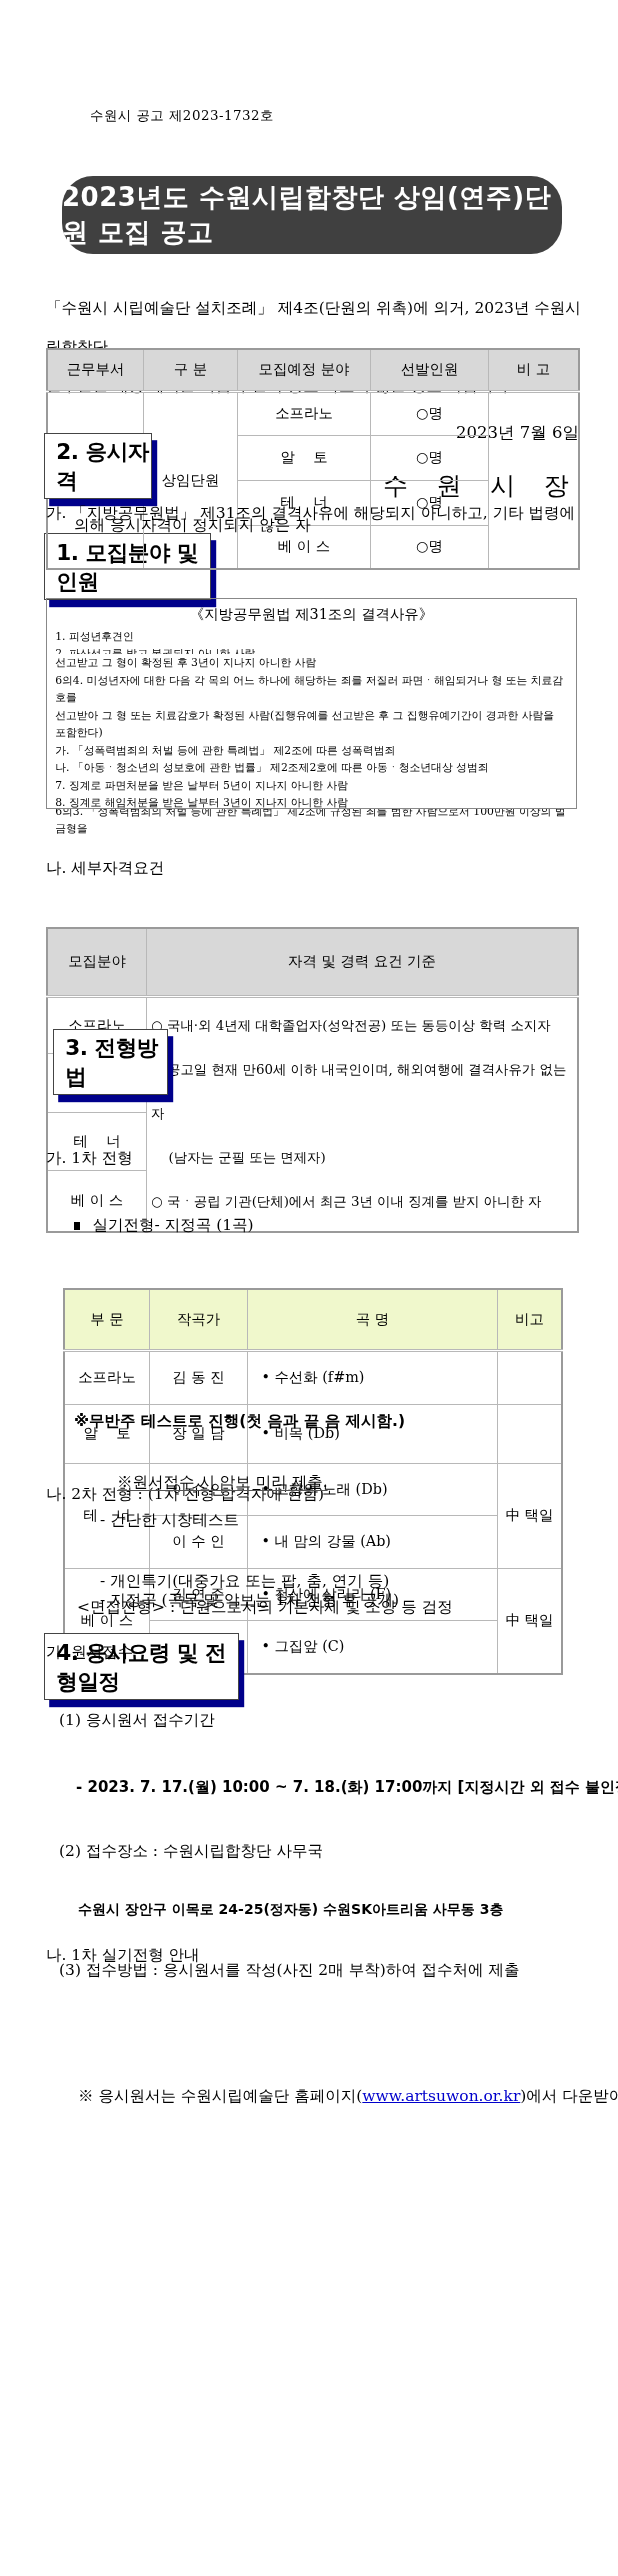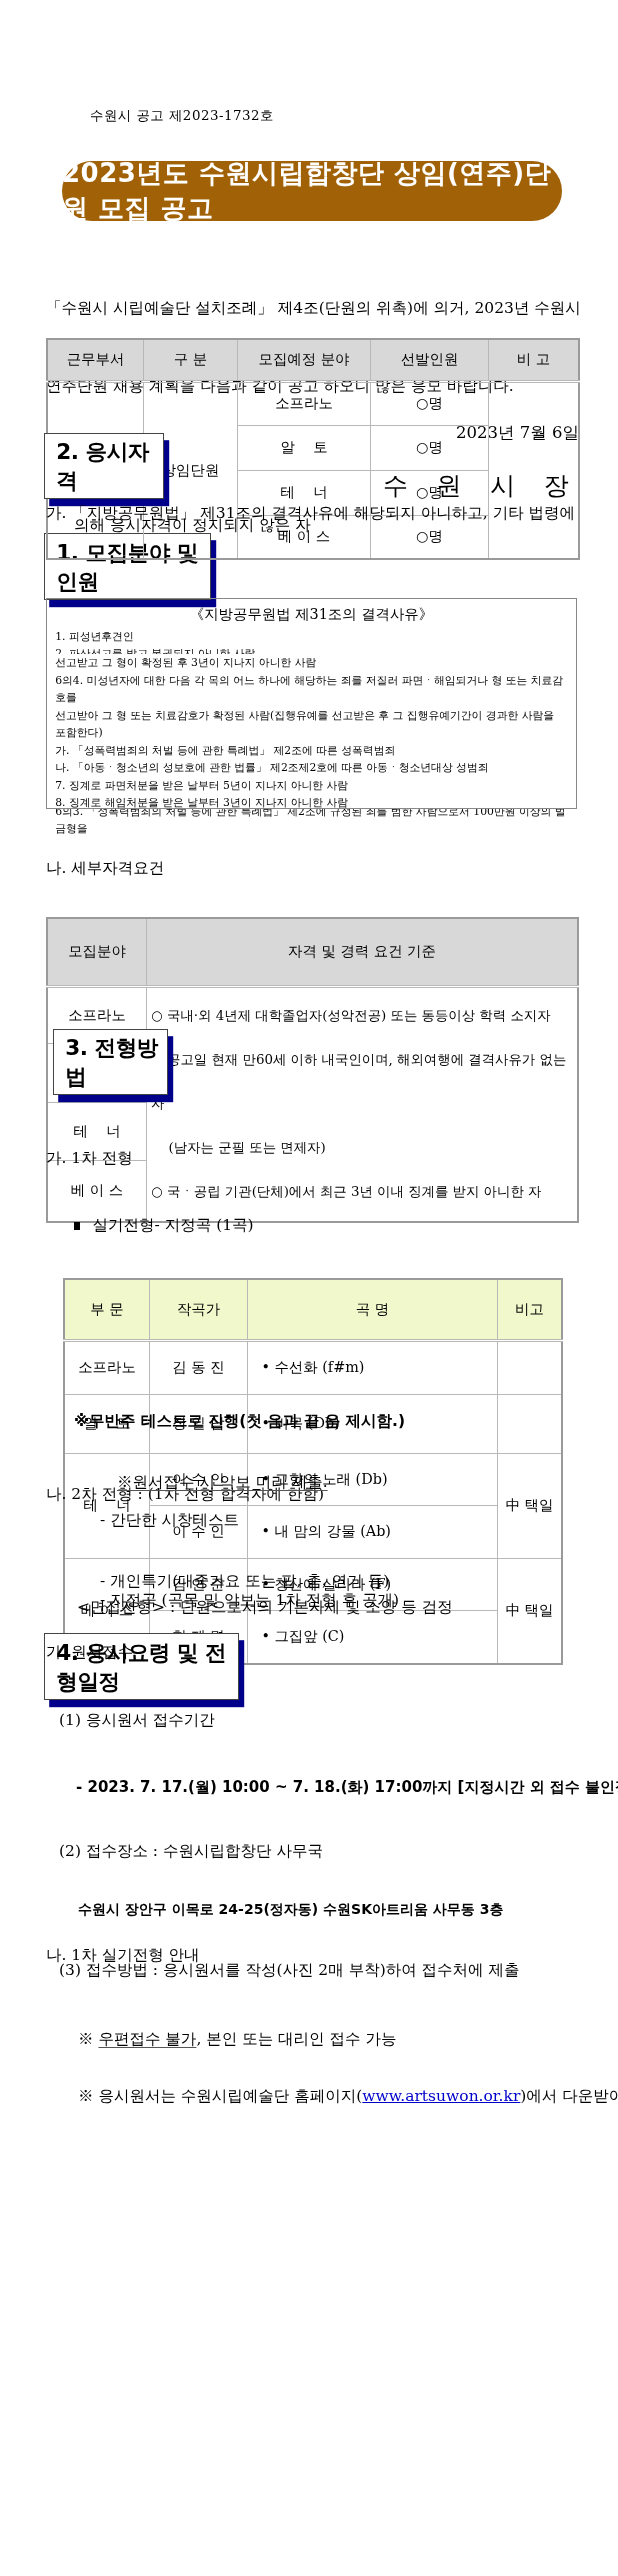--- a/index.html
+++ b/index.html
@@ -5,39 +5,39 @@
   html, body { margin: 0; padding: 0; background: #ffffff; }
   body {
     width: 618px;
     font-family: "DejaVu Serif", "Liberation Serif", serif;
     color: #000;
     font-size: 12.4px;
   }
   .page { position: relative; padding: 0 0 62px 0; }
   .notice-no { position: absolute; left: 47px; top: 107px; font-size: 13.4px; letter-spacing: 0.5px; margin-left: 43px; }
   .title-pill {
-    position: absolute; left: 62px; top: 161px; width: 500px; height: 60px;
-    background: #a16207; color: #fff; border-radius: 31px;
+    position: absolute; left: 62px; top: 176px; width: 500px; height: 78px;
+    background: #404040; color: #fff; border-radius: 31px;
     display: flex; align-items: center; justify-content: center;
     font-family: "DejaVu Sans", "Liberation Sans", sans-serif; font-weight: bold;
     font-size: 26px; letter-spacing: 0.5px;
   }
   .intro { position: absolute; left: 46px; top: 289px; width: 536px; font-size: 15.5px; line-height: 39px; }
   .intro .l2 { display: block; }
   .date { position: absolute; right: 39px; top: 422px; font-size: 16.5px; text-align: right; }
   .mayor { position: absolute; right: 39px; top: 469px; font-size: 25px; letter-spacing: 10.3px; text-align: right; }
 
   .sec-head {
     position: absolute; background: #fff; border: 1px solid #444;
     box-shadow: 5.2px 7.2px 0 #00008b;
     font-family: "DejaVu Sans", "Liberation Sans", sans-serif; font-weight: bold;
     font-size: 21.6px; display: flex; align-items: center; padding-left: 11.3px; box-sizing: border-box;
     letter-spacing: -0.5px;
   }
-  table.tbl { position: absolute; border-collapse: collapse; font-size: 14.4px; }
+  table.tbl { position: absolute; border-collapse: collapse; font-size: 14.4px; margin-top: 10px; }
   table.tbl th, table.tbl td { border: 0.5px solid #b8b8b8; text-align: center; font-weight: normal; }
   table.tbl { border: 2.1px solid #9a9a9a; }
   table.tbl thead th { border-bottom: 3.1px double #b8b8b8; }
   .hdr-gray th { background: #d8d8d8; }
   .hdr-green th { background: #f0f8cc; }
 
   .txt { position: absolute; font-size: 15.5px; white-space: nowrap; }
   .bold { font-weight: bold; font-family: "DejaVu Sans", "Liberation Sans", sans-serif; }
   .ul { text-decoration: underline; text-decoration-color: #555; text-underline-offset: 3.1px; }
   .link { color: #0000cc; text-decoration: underline; }
@@ -93,21 +93,21 @@
         <td style="white-space:pre;">테    너</td>
         <td>○명</td>
       </tr>
       <tr style="height:44px;">
         <td>베 이 스</td>
         <td>○명</td>
       </tr>
     </tbody>
   </table>
 
-  <div class="sec-head" style="left:44px;top:433px;width:120px;height:66px;">2. 응시자격</div>
+  <div class="sec-head" style="left:44px;top:433px;width:108px;height:66px;">2. 응시자격</div>
   <div class="txt" style="left:46px;top:479px;margin-top:24px;">가. 「지방공무원법」 제31조의 결격사유에 해당되지 아니하고, 기타 법령에</div>
   <div class="txt" style="left:74px;top:515px;">의해 응시자격이 정지되지 않은 자</div>
 
   <div class="law-box" style="top:598px;height:201px;">
     <div class="law-title">《지방공무원법 제31조의 결격사유》</div>
     <div>1. 피성년후견인</div>
     <div>2. 파산선고를 받고 복권되지 아니한 사람</div>
     <div>3. 금고 이상의 형을 선고받고 그 집행이 끝나거나 집행을 받지 아니하기로 확정된 후 5년이 지나지 아니한 사람</div>
     <div>4. 금고 이상의 형을 선고받고 그 집행유예기간이 끝난 날부터 2년이 지나지 아니한 사람</div>
     <div>5. 금고 이상의 형의 선고유예를 선고받고 그 선고유예기간 중에 있는 사람</div>
@@ -217,18 +217,17 @@
   <div class="txt" style="left:100px;top:1571px;">- 개인특기(대중가요 또는 팝, 춤, 연기 등)</div>
   <div class="txt" style="left:77px;top:1597px;">&lt;면접전형&gt; : 단원으로서의 기본자세 및 소양 등 검정</div>
 
   <div class="sec-head" style="left:44px;top:1633px;width:195px;height:67px;">4. 응시요령 및 전형일정</div>
   <div class="txt" style="left:46px;top:1642px;">가. 원서접수</div>
   <div class="txt" style="left:59px;top:1710px;">(1) 응시원서 접수기간</div>
   <div class="txt bold" style="left:76px;top:1778px;font-size:15px;">- 2023. 7. 17.(월) 10:00 ~ 7. 18.(화) 17:00까지 [지정시간 외 접수 불인정]</div>
   <div class="txt" style="left:59px;top:1841px;">(2) 접수장소 : 수원시립합창단 사무국</div>
   <div class="txt bold" style="left:78px;top:1901px;font-size:14px;">수원시 장안구 이목로 24-25(정자동) 수원SK아트리움 사무동 3층</div>
   <div class="txt" style="left:59px;top:1960px;">(3) 접수방법 : 응시원서를 작성(사진 2매 부착)하여 접수처에 제출</div>
-  <div class="txt" style="left:78px;top:2029px;"><span>※ </span><span class="ul">우편접수 불가</span><span>, 본인 또는 대리인 접수 가능</span></div>
   <div class="txt" style="left:78px;top:2086px;"><span>※ 응시원서는 수원시립예술단 홈페이지(</span><a class="link">www.artsuwon.or.kr</a><span>)에서 다운받아 사용 가능</span></div>
 
   <div class="txt" style="left:46px;top:1945px;">나. 1차 실기전형 안내</div>
 </div>
 
 
 </body></html>

